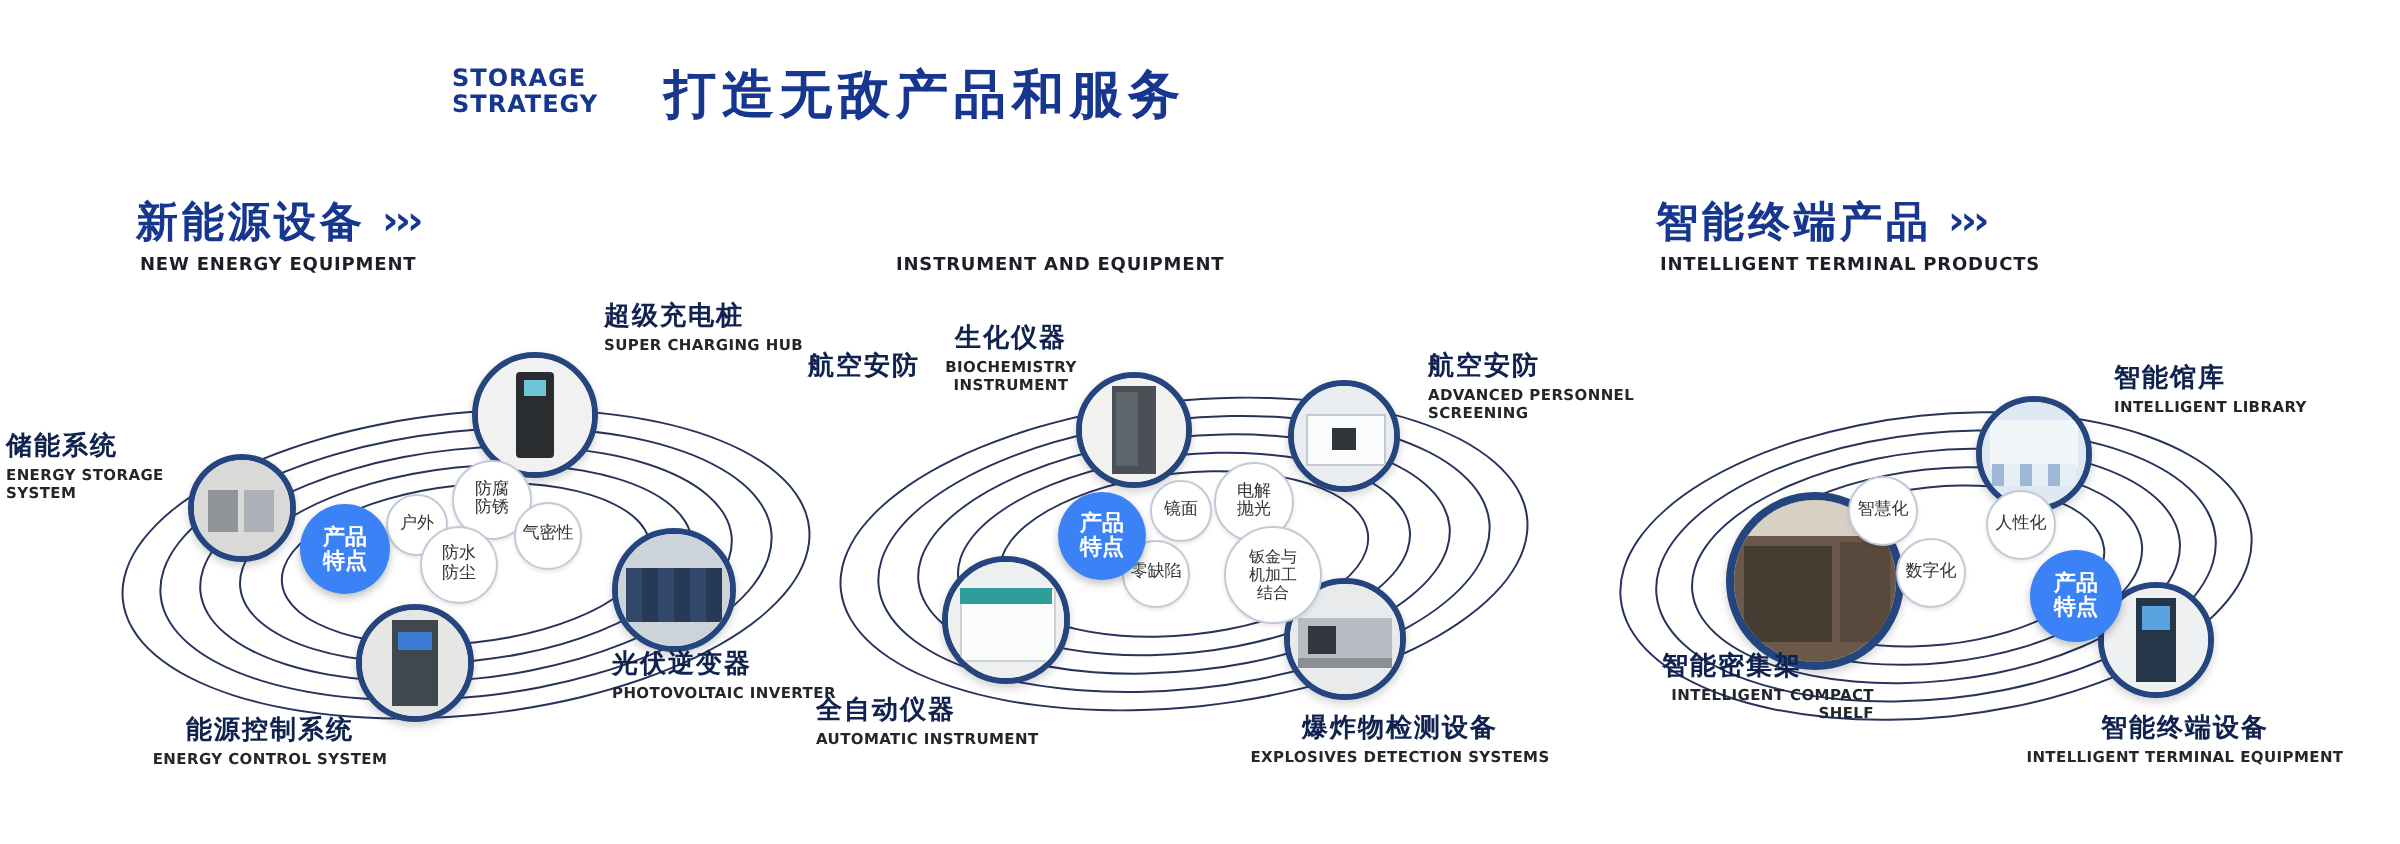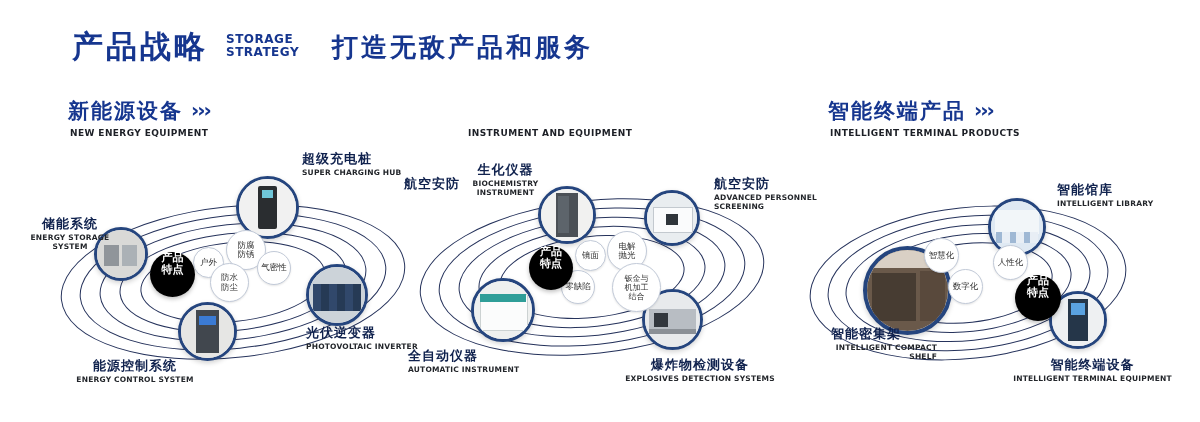--- a/index.html
+++ b/index.html
@@ -26,50 +26,49 @@
   .pcircle{position:absolute;border-radius:50%;border:3px solid #25457e;overflow:hidden;
            box-sizing:border-box;background:#eee;box-shadow:0 2px 5px rgba(0,0,0,.18);z-index:3;}
   .ph{position:absolute;left:0;top:0;right:0;bottom:0;}
   .ph div{position:absolute;}
   
   .plabel{position:absolute;z-index:4;}
   .plabel .cn{font-size:13px;font-weight:bold;color:#10224e;letter-spacing:1px;line-height:15px;}
   .plabel .en{font-size:7.5px;font-weight:bold;color:#23262b;margin-top:2px;
               letter-spacing:.2px;line-height:9px;}
   
-  .badge{position:absolute;background:#000000;color:#fff;border-radius:50%;display:flex;
-         align-items:flex-start;justify-content:center;text-align:center;font-weight:bold;
+  .badge{position:absolute;background:#3b82f6;color:#fff;border-radius:50%;display:flex;
+         align-items:center;justify-content:center;text-align:center;font-weight:bold;
          font-size:11px;line-height:12px;z-index:5;box-shadow:0 2px 4px rgba(0,0,0,.25);}
   .badge span{display:block;width:24px;}
   .bubble{position:absolute;background:#fff;border:1px solid #c2cad8;border-radius:50%;
           display:flex;align-items:center;justify-content:center;text-align:center;
           color:#333;font-size:8.5px;line-height:9.5px;z-index:4;
           box-shadow:0 1px 2px rgba(0,0,0,.10);}
   .bubble span{display:block;}
   .w2 span{width:2.2em;}
   .w3 span{width:3.2em;font-size:8px;line-height:9px;}
 </style>
 </head>
 <body>
 
 <div class="canvas">
 
-  <div class="header-title">产品战略</div>
   <div class="header-en">
     <div>STORAGE</div>
     <div>STRATEGY</div>
   </div>
   <div class="slogan">打造无敌产品和服务</div>
 
   <div class="sec-head" style="left:68px;top:97px">
     <span class="sec-cn">新能源设备</span><span class="chev">›››</span>
   </div>
   <div class="sec-en" style="left:70px;top:128px">NEW ENERGY EQUIPMENT</div>
 
-  <div class="sec-en" style="left:468px;top:128px">INSTRUMENT AND EQUIPMENT</div>
+  <div class="sec-en" style="left:448px;top:128px">INSTRUMENT AND EQUIPMENT</div>
 
   <div class="sec-head" style="left:828px;top:97px">
     <span class="sec-cn">智能终端产品</span><span class="chev">›››</span>
   </div>
   <div class="sec-en" style="left:830px;top:128px">INTELLIGENT TERMINAL PRODUCTS</div>
 
   <div class="orbits" style="left:233px;top:282px;transform:rotate(-6deg)">
     <div class="orbit" style="width:344px;height:150px"></div>
     <div class="orbit" style="width:306px;height:132px"></div>
     <div class="orbit" style="width:266px;height:114px"></div>
@@ -92,21 +91,21 @@
     <div class="orbit" style="width:206px;height:96px"></div>
     <div class="orbit" style="width:168px;height:78px"></div>
   </div>
 
   <div class="pcircle" style="left:94px;top:227px;width:54px;height:54px">
     <div class="ph" style="background:#d9d9d7">
       <div style="left:14%;top:32%;width:31%;height:42%;background:#90959a"></div>
       <div style="left:52%;top:32%;width:31%;height:42%;background:#abb1b6"></div>
     </div>
   </div>
-  <div class="plabel" style="left:30px;top:216px;width:80px;text-align:center">
+  <div class="plabel" style="left:3px;top:216px;width:80px;text-align:left">
     <div class="cn">储能系统</div>
     <div class="en">ENERGY STORAGE SYSTEM</div>
   </div>
 
   <div class="pcircle" style="left:236px;top:176px;width:63px;height:63px">
     <div class="ph" style="background:#f1f1f1">
       <div style="left:34%;top:12%;width:32%;height:76%;background:#2a2d30;border-radius:2px"></div>
       <div style="left:40%;top:20%;width:20%;height:14%;background:#6fc6d8"></div>
     </div>
   </div>

